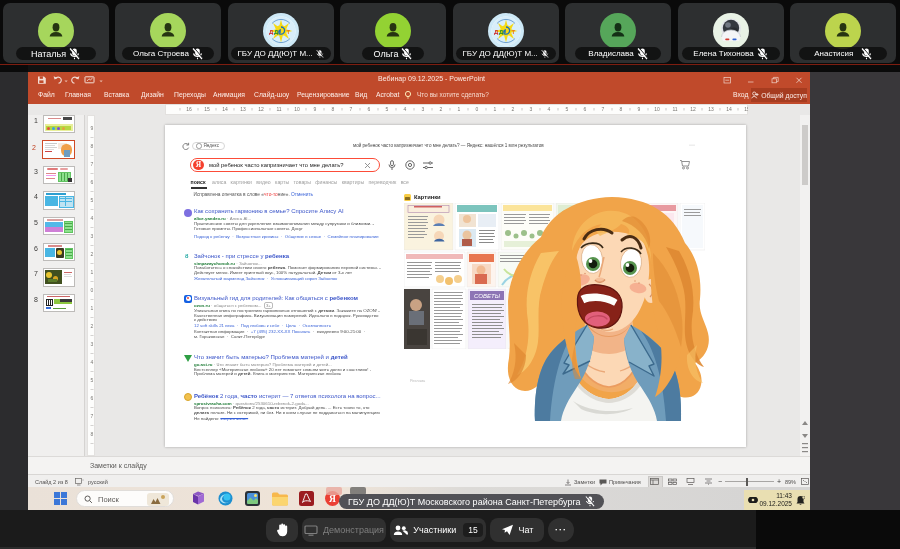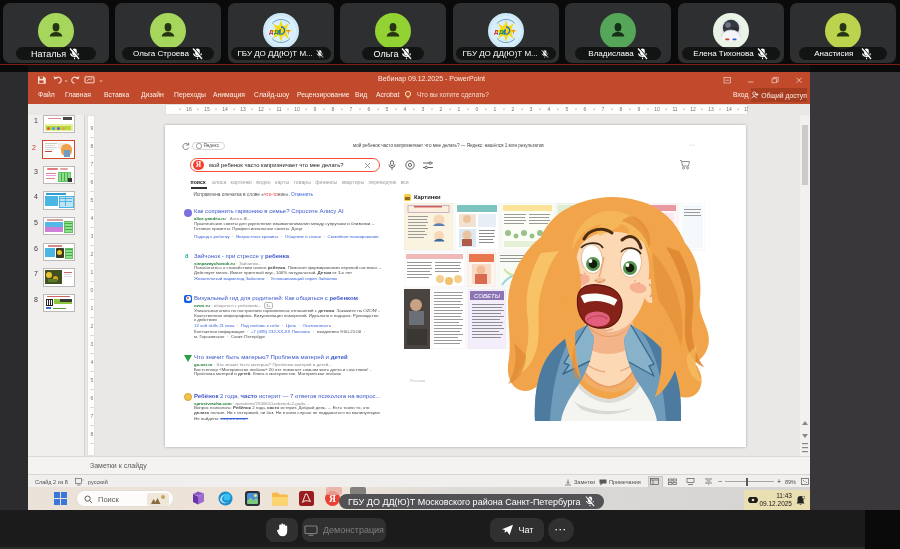--- a/index.html
+++ b/index.html
@@ -4,21 +4,21 @@
 html,body{margin:0;padding:0;}
 body{width:900px;height:549px;background:#0a0a0a;font-family:"Liberation Sans",sans-serif;position:relative;overflow:hidden;-webkit-font-smoothing:antialiased;}
 .abs{position:absolute;}
 .tile{position:absolute;top:3px;height:60px;width:106px;background:#2d2f30;border-radius:7px;}
 .av{position:absolute;left:50%;top:10px;transform:translateX(-50%);width:36px;height:36px;border-radius:50%;}
 .pill{position:absolute;bottom:3px;left:50%;transform:translateX(-50%);height:13px;background:rgba(14,14,14,.85);border-radius:7px;color:#fff;font-size:9px;display:flex;align-items:center;justify-content:center;gap:3px;white-space:nowrap;padding:0 7px;}
 #redline{position:absolute;left:0;top:63.5px;width:900px;height:1.5px;background:#7e1d10;}
 #leftm{position:absolute;left:0;top:72px;width:28px;height:438px;background:#2c2c2e;}
 #rightm{position:absolute;left:810px;top:72px;width:90px;height:438px;background:#39373a;}
 #screen{position:absolute;left:28px;top:65px;width:782px;height:445px;background:#111;}
-#confbar{position:absolute;left:0;top:510px;width:865px;height:39px;background:#1b1b1b;border-bottom:2px solid #2c2c2c;box-sizing:border-box;}
+#confbar{position:absolute;left:0;top:510px;width:756px;height:39px;background:#1b1b1b;border-bottom:2px solid #2c2c2c;box-sizing:border-box;}
 .cbtn{position:absolute;top:8px;height:24px;background:#303030;border-radius:8px;color:#fff;font-size:9px;display:flex;align-items:center;justify-content:center;gap:5px;}
 </style></head>
 <body>
 
 <svg class="abs" id="micdef" width="0" height="0">
 <defs>
 <g id="micoff">
 <rect x="3.2" y="0.5" width="4.6" height="7" rx="2.3" fill="#fff"></rect>
 <path d="M1.5 5.5 a4.2 4.2 0 0 0 8 0" fill="none" stroke="#fff" stroke-width="1.1"></path>
 <line x1="5.5" y1="9.7" x2="5.5" y2="11.2" stroke="#fff" stroke-width="1.1"></line>
@@ -877,17 +877,23 @@
 <div id="confbar">
  <div class="cbtn" style="left:266px;width:32px;">
       <svg width="13" height="14" viewBox="0 0 13 14" fill="#fff">
         <path d="M3.2 6.5 L3.2 2.6 a1 1 0 0 1 2 0 L5.2 1.6 a1 1 0 0 1 2 0 L7.2 2.2 a1 1 0 0 1 2 0 L9.2 3.4 a1 1 0 0 1 2 0 L11.2 8.5 a4.6 4.6 0 0 1 -4.6 4.8 a4.4 4.4 0 0 1 -4.2 -2.6 L1.2 8.2 a1.1 1.1 0 0 1 1.6 -1.4 z"></path>
       </svg>
     </div>
  <div class="cbtn" style="left:302px;width:84px;color:#7f7f7f;"><svg width="14" height="11" viewBox="0 0 14 11" fill="none" stroke="#7f7f7f" stroke-width="1.2">
         <rect x="1" y="1" width="12" height="7.5" rx="1"></rect>
         <path d="M4.5 10.2 l5 0"></path>
       </svg>Демонстрация</div>
+ <div class="cbtn" style="left:390px;width:96px;"><svg width="15" height="11" viewBox="0 0 15 11" fill="#fff">
+        <circle cx="5" cy="3" r="2.4"></circle>
+        <path d="M.8 10 a4.2 3.6 0 0 1 8.4 0z"></path>
+        <circle cx="10.8" cy="3.2" r="1.9"></circle>
+        <path d="M9.5 5.8 a3.4 3 0 0 1 4.7 4.2z"></path>
+      </svg>Участники<span style="background:#1d1d1d;border-radius:4px;padding:2px 5px;margin-left:2px;font-size:8.5px;">15</span></div>
  <div class="cbtn" style="left:490px;width:54px;align-items:center;"><svg width="13" height="12" viewBox="0 0 13 12" fill="#fff">
         <path d="M1 5.2 L12 .8 L8.6 11 L6 7.2 L3.6 8.8 L3.9 6.1 Z"></path>
       </svg>Чат</div>
  <div class="cbtn" style="left:548px;width:26px;border-radius:13px;font-weight:bold;letter-spacing:1px;">···</div>
 </div>
 
 </body></html>

